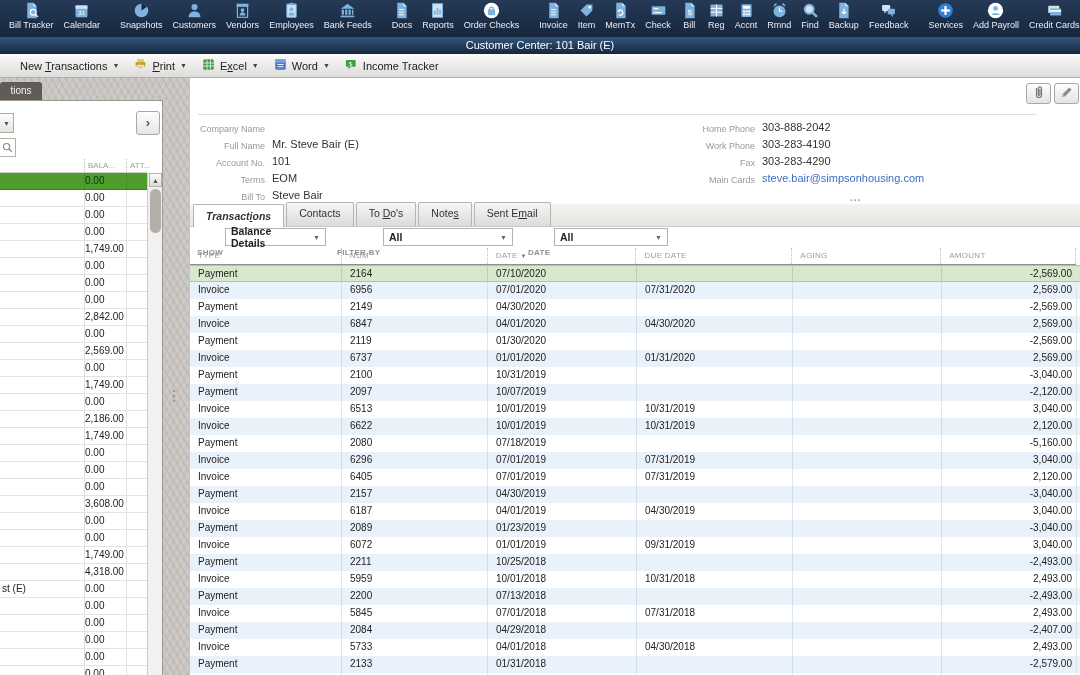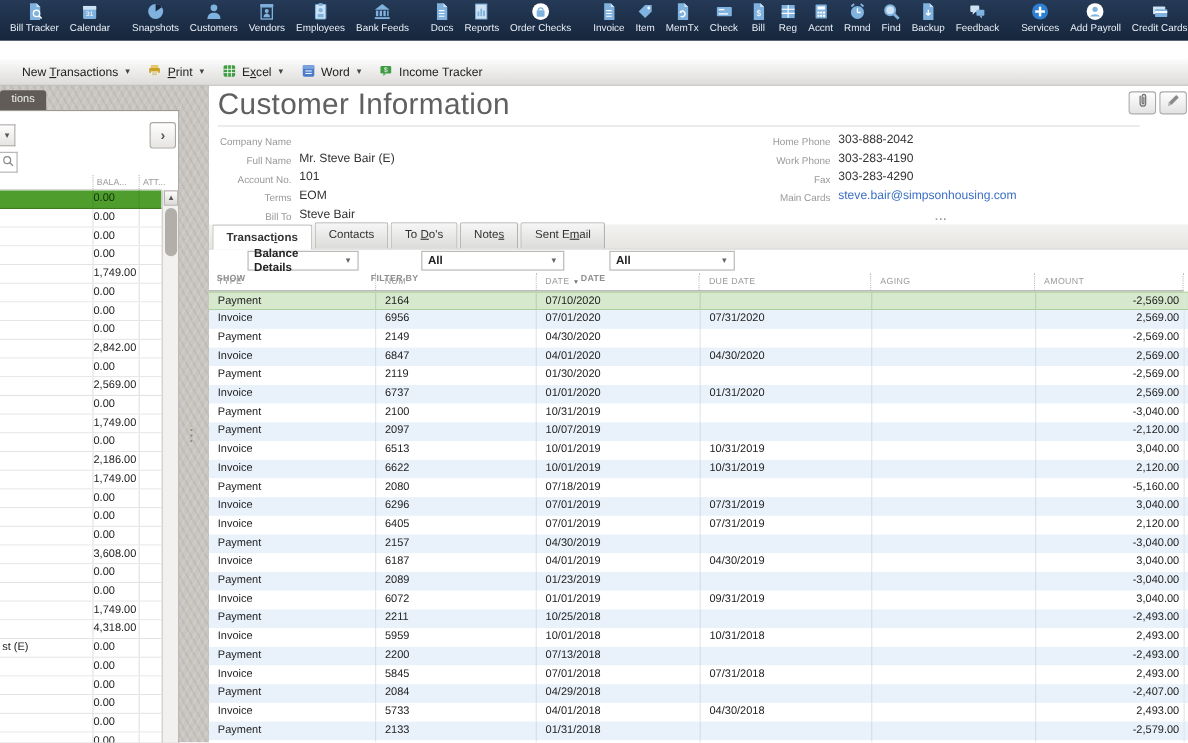--- a/index.html
+++ b/index.html
@@ -84,21 +84,21 @@
   #fields-right .fld .fl { width:75px; }
   #info-grip { position:absolute; left:660px; top:114px; font-size:10px; font-weight:bold; color:#9a9a9a; letter-spacing:1px; }
 
   
   #tabs-band { position:absolute; left:0; top:126px; width:890px; height:23px;
     background:linear-gradient(#f3f3f1,#e6e5e2); border-bottom:1px solid #c9c9c9; display:flex; align-items:flex-end; padding-left:3px; }
   .tab { height:24px; line-height:20px; padding:0 12px; font-size:10.5px; color:#333;
     background:linear-gradient(#f6f6f6,#dbdbd9); border:1px solid #b3b3b3; border-bottom:none;
     border-radius:2px 2px 0 0; margin-right:2px; white-space:nowrap; }
   .tab u { text-decoration:underline; }
-  .tab.active { background:#fff; font-weight:bold; height:23px; line-height:22px; margin-bottom:-1px; }
+  .tab.active { background:#fff; font-weight:bold; height:23px; line-height:22px; margin-bottom:-1px;font-style:italic; }
 
   
   #filter-row { position:absolute; left:0; top:149px; width:890px; height:21px; background:#fff; }
   .flabel { position:absolute; top:21px; font-size:8px; color:#8f8f8f; letter-spacing:.3px;font-weight:bold; }
   .combo { position:absolute; top:1px; height:18px; border:1px solid #b5b3b0; background:#fff;
     display:flex; align-items:center; justify-content:space-between; padding:0 5px; font-size:10.5px; font-weight:bold; color:#222; }
   .combo .carr { font-size:7px; color:#666; font-weight:normal; margin-left:6px; }
 
   
   #tx-header { position:absolute; left:0; top:170px; width:886px; height:17px; border-bottom:1px solid #8f8f8f; display:flex; }
@@ -378,20 +378,21 @@
         <span class="ico">
           <svg width="17" height="17" viewBox="0 0 20 20">
             <rect x="2.6" y="4.5" width="13" height="8.4" rx="1" fill="#cfe2f3"></rect>
             <rect x="4.8" y="7.5" width="13" height="8.4" rx="1" fill="#7fb2de"></rect>
             <rect x="4.8" y="9.5" width="13" height="2" fill="#fff"></rect>
           </svg>
         </span>
         <span class="lbl">Credit Cards</span>
       </div>
     </header>
+  <div id="title-bar">Customer Center: 101 Bair (E)</div>
   <nav id="menu-bar">
       <div class="mi">
         <span>New <u>T</u>ransactions</span>
         <span class="arr">▼</span>
       </div>
       <div class="mi">
         <span><svg width="15" height="15" viewBox="0 0 20 20">
             <rect x="5.5" y="2.8" width="9" height="4" fill="#e6c96a"></rect>
             <rect x="3.5" y="6.5" width="13" height="6" rx="1" fill="#c9a227"></rect>
             <rect x="5.5" y="10.5" width="9" height="6" fill="#f4ecd2"></rect>
@@ -608,21 +609,20 @@
     </div>
     <div id="splitter-handle">
         <i></i>
         <i></i>
         <i></i>
       </div>
   </aside>
 
   <main id="main">
     <section id="info">
-      <div id="info-title">Customer Information</div>
       <div id="info-rule"></div>
       <div class="info-btn" id="attach-btn">
         <span>
           <svg width="12" height="14" viewBox="0 0 12 14">
               <path d="M3.5 3 v7 a2.5 2.5 0 0 0 5 0 V3.5 a1.6 1.6 0 0 0 -3.2 0 v6 a0.8 0.8 0 0 0 1.6 0 V4" fill="none" stroke="#777" stroke-width="1.2"></path>
             </svg>
         </span>
       </div>
       <div class="info-btn" id="edit-btn">
         <span>

